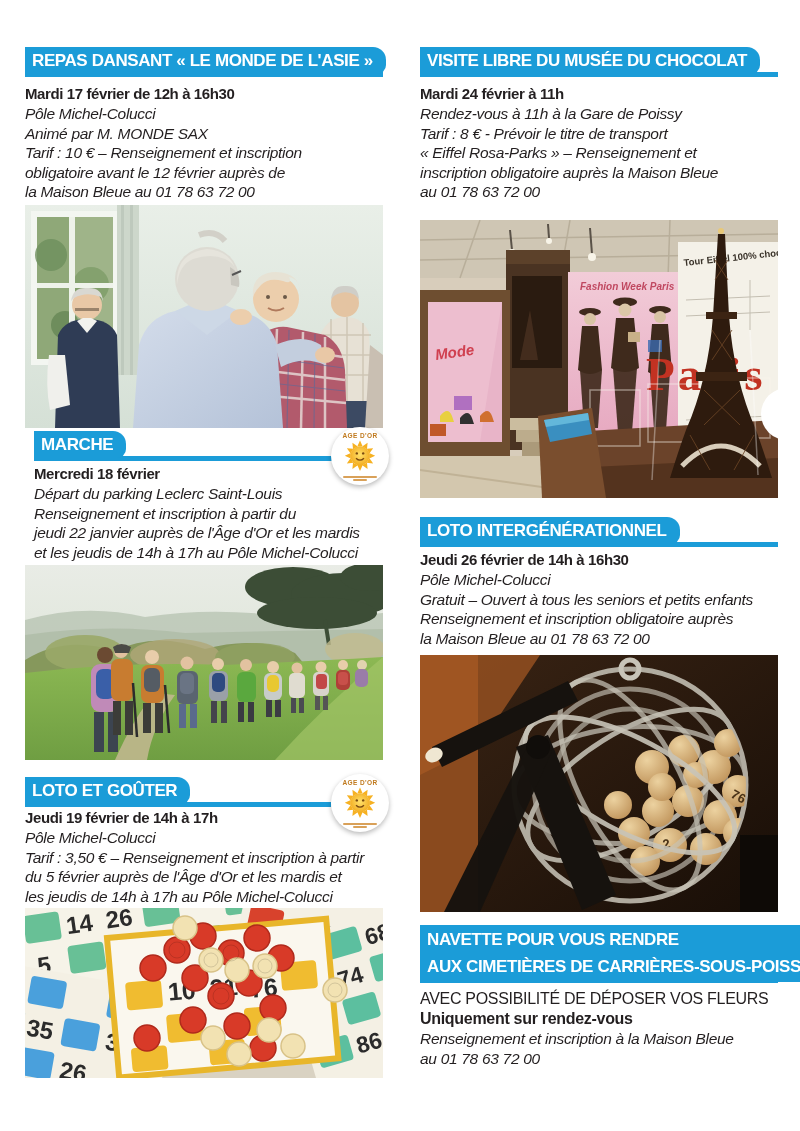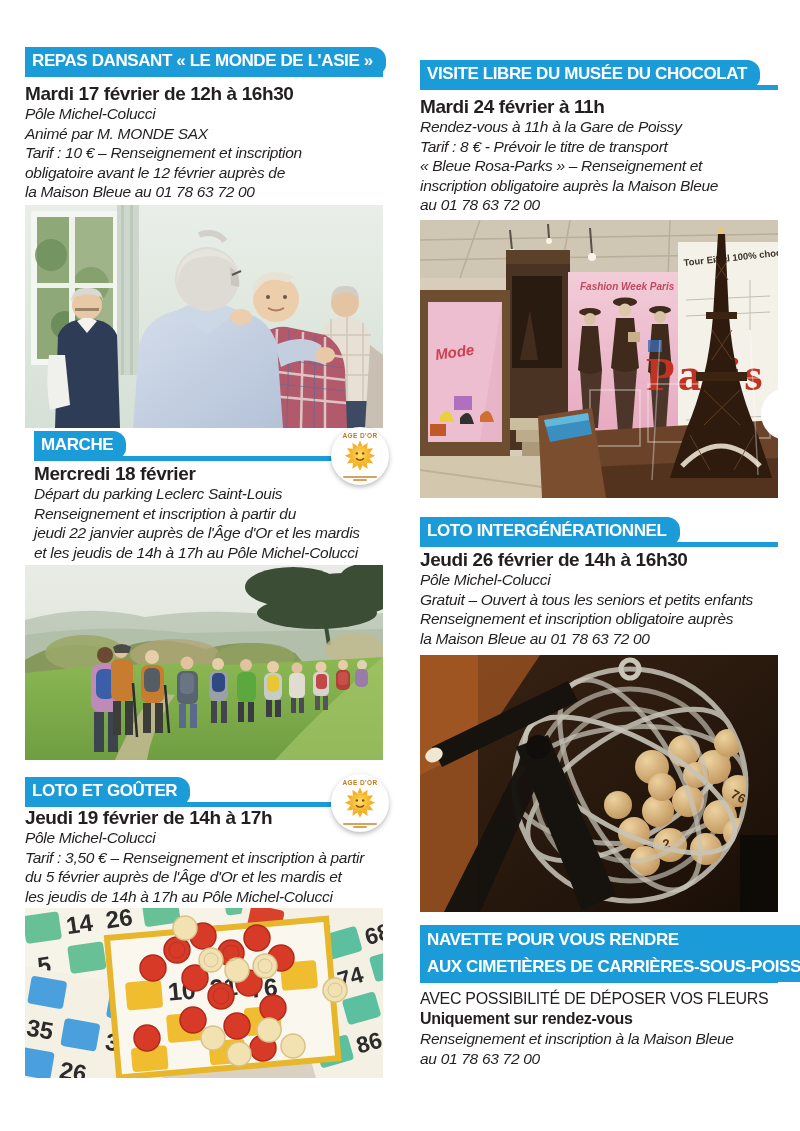--- a/index.html
+++ b/index.html
@@ -18,21 +18,21 @@
     border-radius:0 13px 9px 0; white-space:nowrap; letter-spacing:-0.4px;
   }
   .tab2 {
     position:absolute; left:0; top:0; z-index:1; background:var(--accent); color:#fff;
     font-weight:bold; font-size:17px; line-height:27px; padding:1px 13px 2px 7px;
     border-radius:0 14px 12px 0; white-space:nowrap; letter-spacing:-0.4px;
   }
   .hdr-nav { position:relative; height:58px; }
   .hdr-nav .rule { position:absolute; left:0; right:0; bottom:0; height:5px; background:var(--accent); z-index:0; }
   .txt { position:absolute; left:0; }
-  .date { font-weight:bold; font-size:19px; line-height:20px; letter-spacing:-0.4px; white-space:nowrap; }
+  .date { font-weight:bold; font-size:15px; line-height:20px; letter-spacing:-0.4px; white-space:nowrap; }
   .ln { font-style:italic; font-size:15.5px; line-height:19.5px; letter-spacing:-0.3px; white-space:nowrap; }
   .caps-ln { font-size:16px; line-height:20px; letter-spacing:-0.3px; white-space:nowrap; }
   .bold-ln { font-weight:bold; font-size:16px; line-height:20px; letter-spacing:-0.3px; white-space:nowrap; }
   .photo { position:absolute; display:block; }
   .badge {
     position:absolute; width:58px; height:58px; border-radius:50%; background:#fff;
     box-shadow:0 2px 5px rgba(0,0,0,0.28); z-index:3; text-align:center; overflow:hidden;
   }
   .badge .blabel { font-size:6.5px; font-weight:bold; color:#c07a1e; letter-spacing:0.4px; margin-top:5px; }
   .badge .bsub { width:34px; height:2px; background:#cf8a30; margin:1px auto 0; border-radius:1px; opacity:.8; }
@@ -458,30 +458,30 @@
         <circle cx="152" cy="42" r="8"></circle>
           <circle cx="206" cy="45" r="8"></circle>
           <circle cx="196" cy="88" r="8"></circle>
         <circle cx="186" cy="52" r="7"></circle>
           <circle cx="240" cy="58" r="7"></circle>
           <circle cx="310" cy="82" r="7"></circle>
       </g>
     </g>
   </svg>
 
-  <div class="section" style="left:420px; top:60px;">
+  <div class="section" style="left:420px; top:47px;">
     <div class="hdr">
       <div class="rule"></div>
       <div class="tab">VISITE LIBRE DU MUSÉE DU CHOCOLAT</div>
     </div>
     <div class="txt" style="top:37px;">
       <div class="date">Mardi 24 février à 11h</div>
       <div class="ln">Rendez-vous à 11h à la Gare de Poissy</div>
       <div class="ln">Tarif : 8 € - Prévoir le titre de transport</div>
-      <div class="ln">« Bleue Rosa-Parks » – Renseignement et</div>
+      <div class="ln">« Eiffel Rosa-Parks » – Renseignement et</div>
       <div class="ln">inscription obligatoire auprès la Maison Bleue</div>
       <div class="ln">au 01 78 63 72 00</div>
     </div>
   </div>
 
   <svg class="photo" style="left:420px; top:220px;" width="358" height="278" viewBox="0 0 358 278">
     <defs>
       <linearGradient id="pinkg" x1="0" y1="0" x2="0" y2="1">
         <stop offset="0" stop-color="#f2ccd8"></stop>
           <stop offset="1" stop-color="#e6a8c0"></stop>

